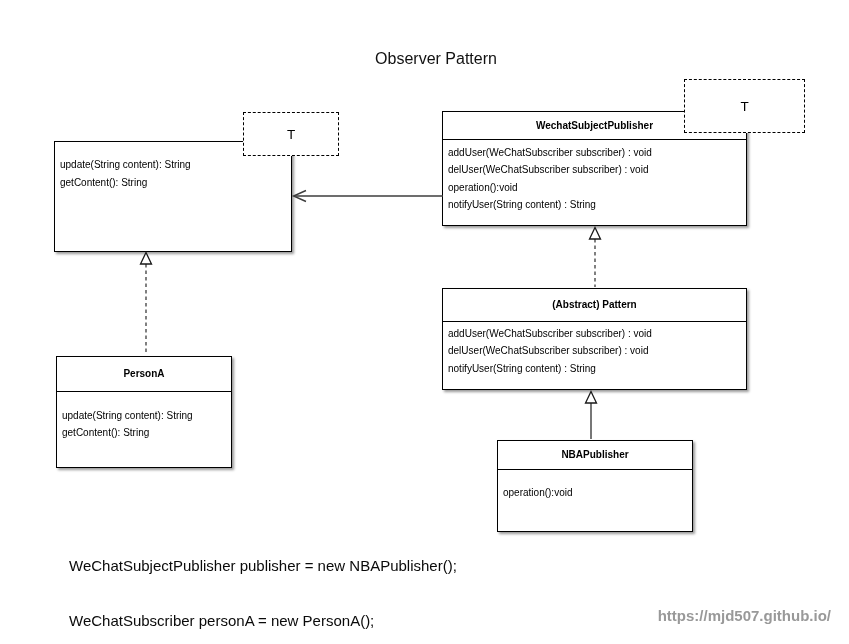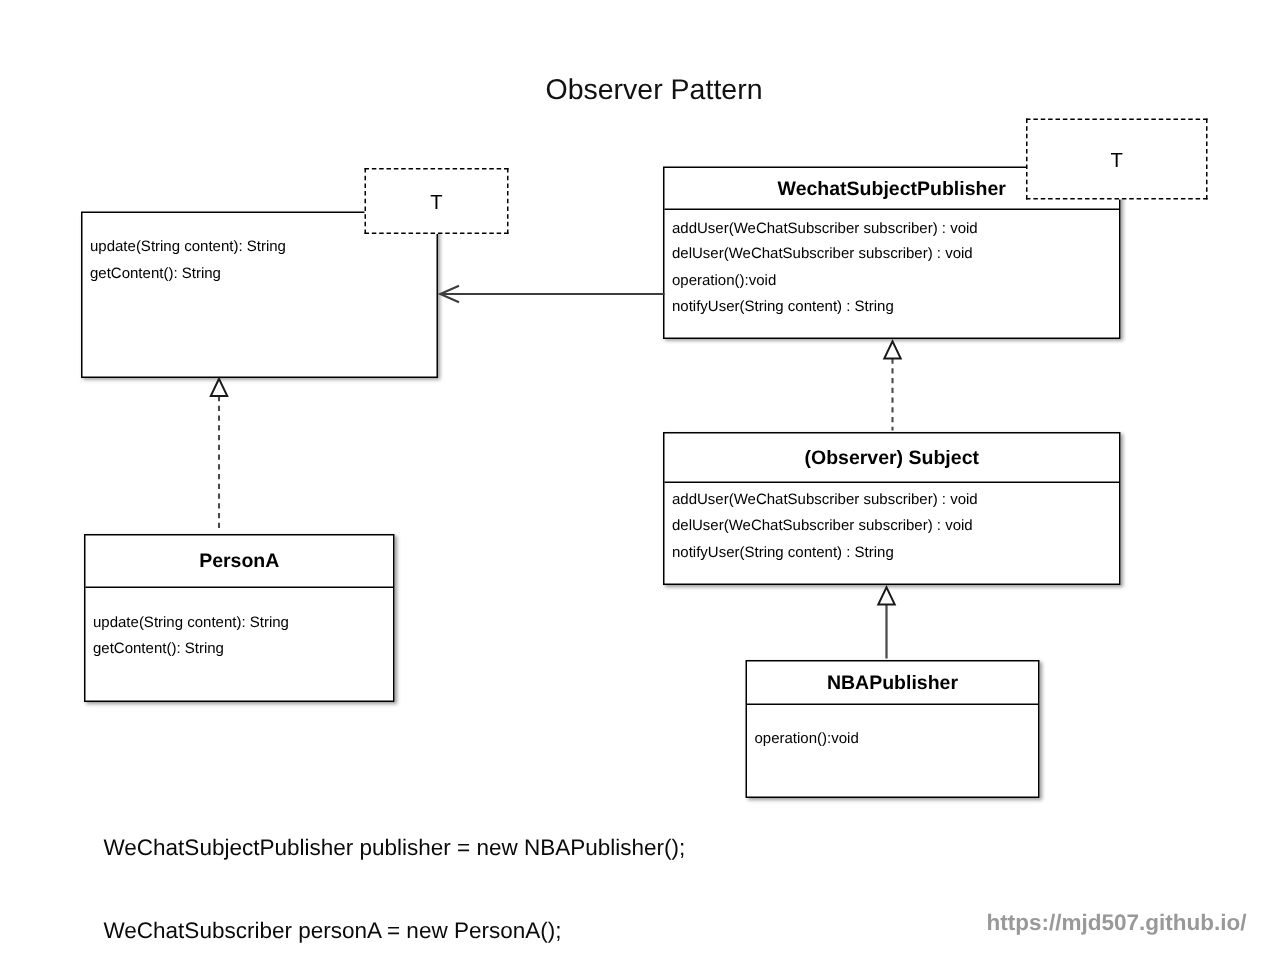--- a/index.html
+++ b/index.html
@@ -14,37 +14,37 @@
     height: 644px;
     background: #ffffff;
     overflow: hidden;
   }
   .page-title {
     position: absolute;
     left: 331px;
     top: 50px;
     width: 210px;
     text-align: center;
-    font-size: 19px;
+    font-size: 16px;
     color: #111;
   }
   
   .uml-box {
     position: absolute;
     box-sizing: border-box;
     background: #ffffff;
     border: 1.5px solid #000;
     box-shadow: 1.5px 1.5px 2.5px rgba(0,0,0,0.40);
     z-index: 1;
   }
   .uml-title {
     box-sizing: border-box;
     border-bottom: 1.5px solid #000;
     font-weight: bold;
-    font-size: 13px;
+    font-size: 10px;
     color: #000;
     display: flex;
     align-items: center;
     justify-content: center;
   }
   .uml-methods {
     font-size: 10px;
     line-height: 17.5px;
     color: #000;
     padding-left: 5px;
@@ -56,21 +56,21 @@
   #box-subscriber .uml-methods { padding-top: 14px; }
 
   #box-publisher  { left: 442px; top: 111px; width: 305px; height: 115px; }
   #box-publisher .uml-title    { height: 27.5px; }
   #box-publisher .uml-methods  { padding-top: 4px; }
 
   #box-subject    { left: 442px; top: 288px; width: 305px; height: 102px; }
   #box-subject .uml-title      { height: 32.5px; }
   #box-subject .uml-methods    { padding-top: 3px; }
 
-  #box-persona    { left: 56px;  top: 356px; width: 207px; height: 112px; }
+  #box-persona    { left: 56px;  top: 356px; width: 176px; height: 112px; }
   #box-persona .uml-title      { height: 34.5px; }
   #box-persona .uml-methods    { padding-top: 15px; }
 
   #box-nba        { left: 497px; top: 440px; width: 196px; height: 92px; }
   #box-nba .uml-title          { height: 28.5px; }
   #box-nba .uml-methods        { padding-top: 14px; }
 
   
   .t-box {
     position: absolute;
@@ -137,21 +137,21 @@
     <div class="uml-title">WechatSubjectPublisher</div>
     <div class="uml-methods">
       <div>addUser(WeChatSubscriber subscriber) : void</div>
       <div>delUser(WeChatSubscriber subscriber) : void</div>
       <div>operation():void</div>
       <div>notifyUser(String content) : String</div>
     </div>
   </div>
 
   <div class="uml-box" id="box-subject">
-    <div class="uml-title">(Observer) Subject</div>
+    <div class="uml-title">(Abstract) Pattern</div>
     <div class="uml-methods">
       <div>addUser(WeChatSubscriber subscriber) : void</div>
       <div>delUser(WeChatSubscriber subscriber) : void</div>
       <div>notifyUser(String content) : String</div>
     </div>
   </div>
 
   <div class="uml-box" id="box-persona">
     <div class="uml-title">PersonA</div>
     <div class="uml-methods">

